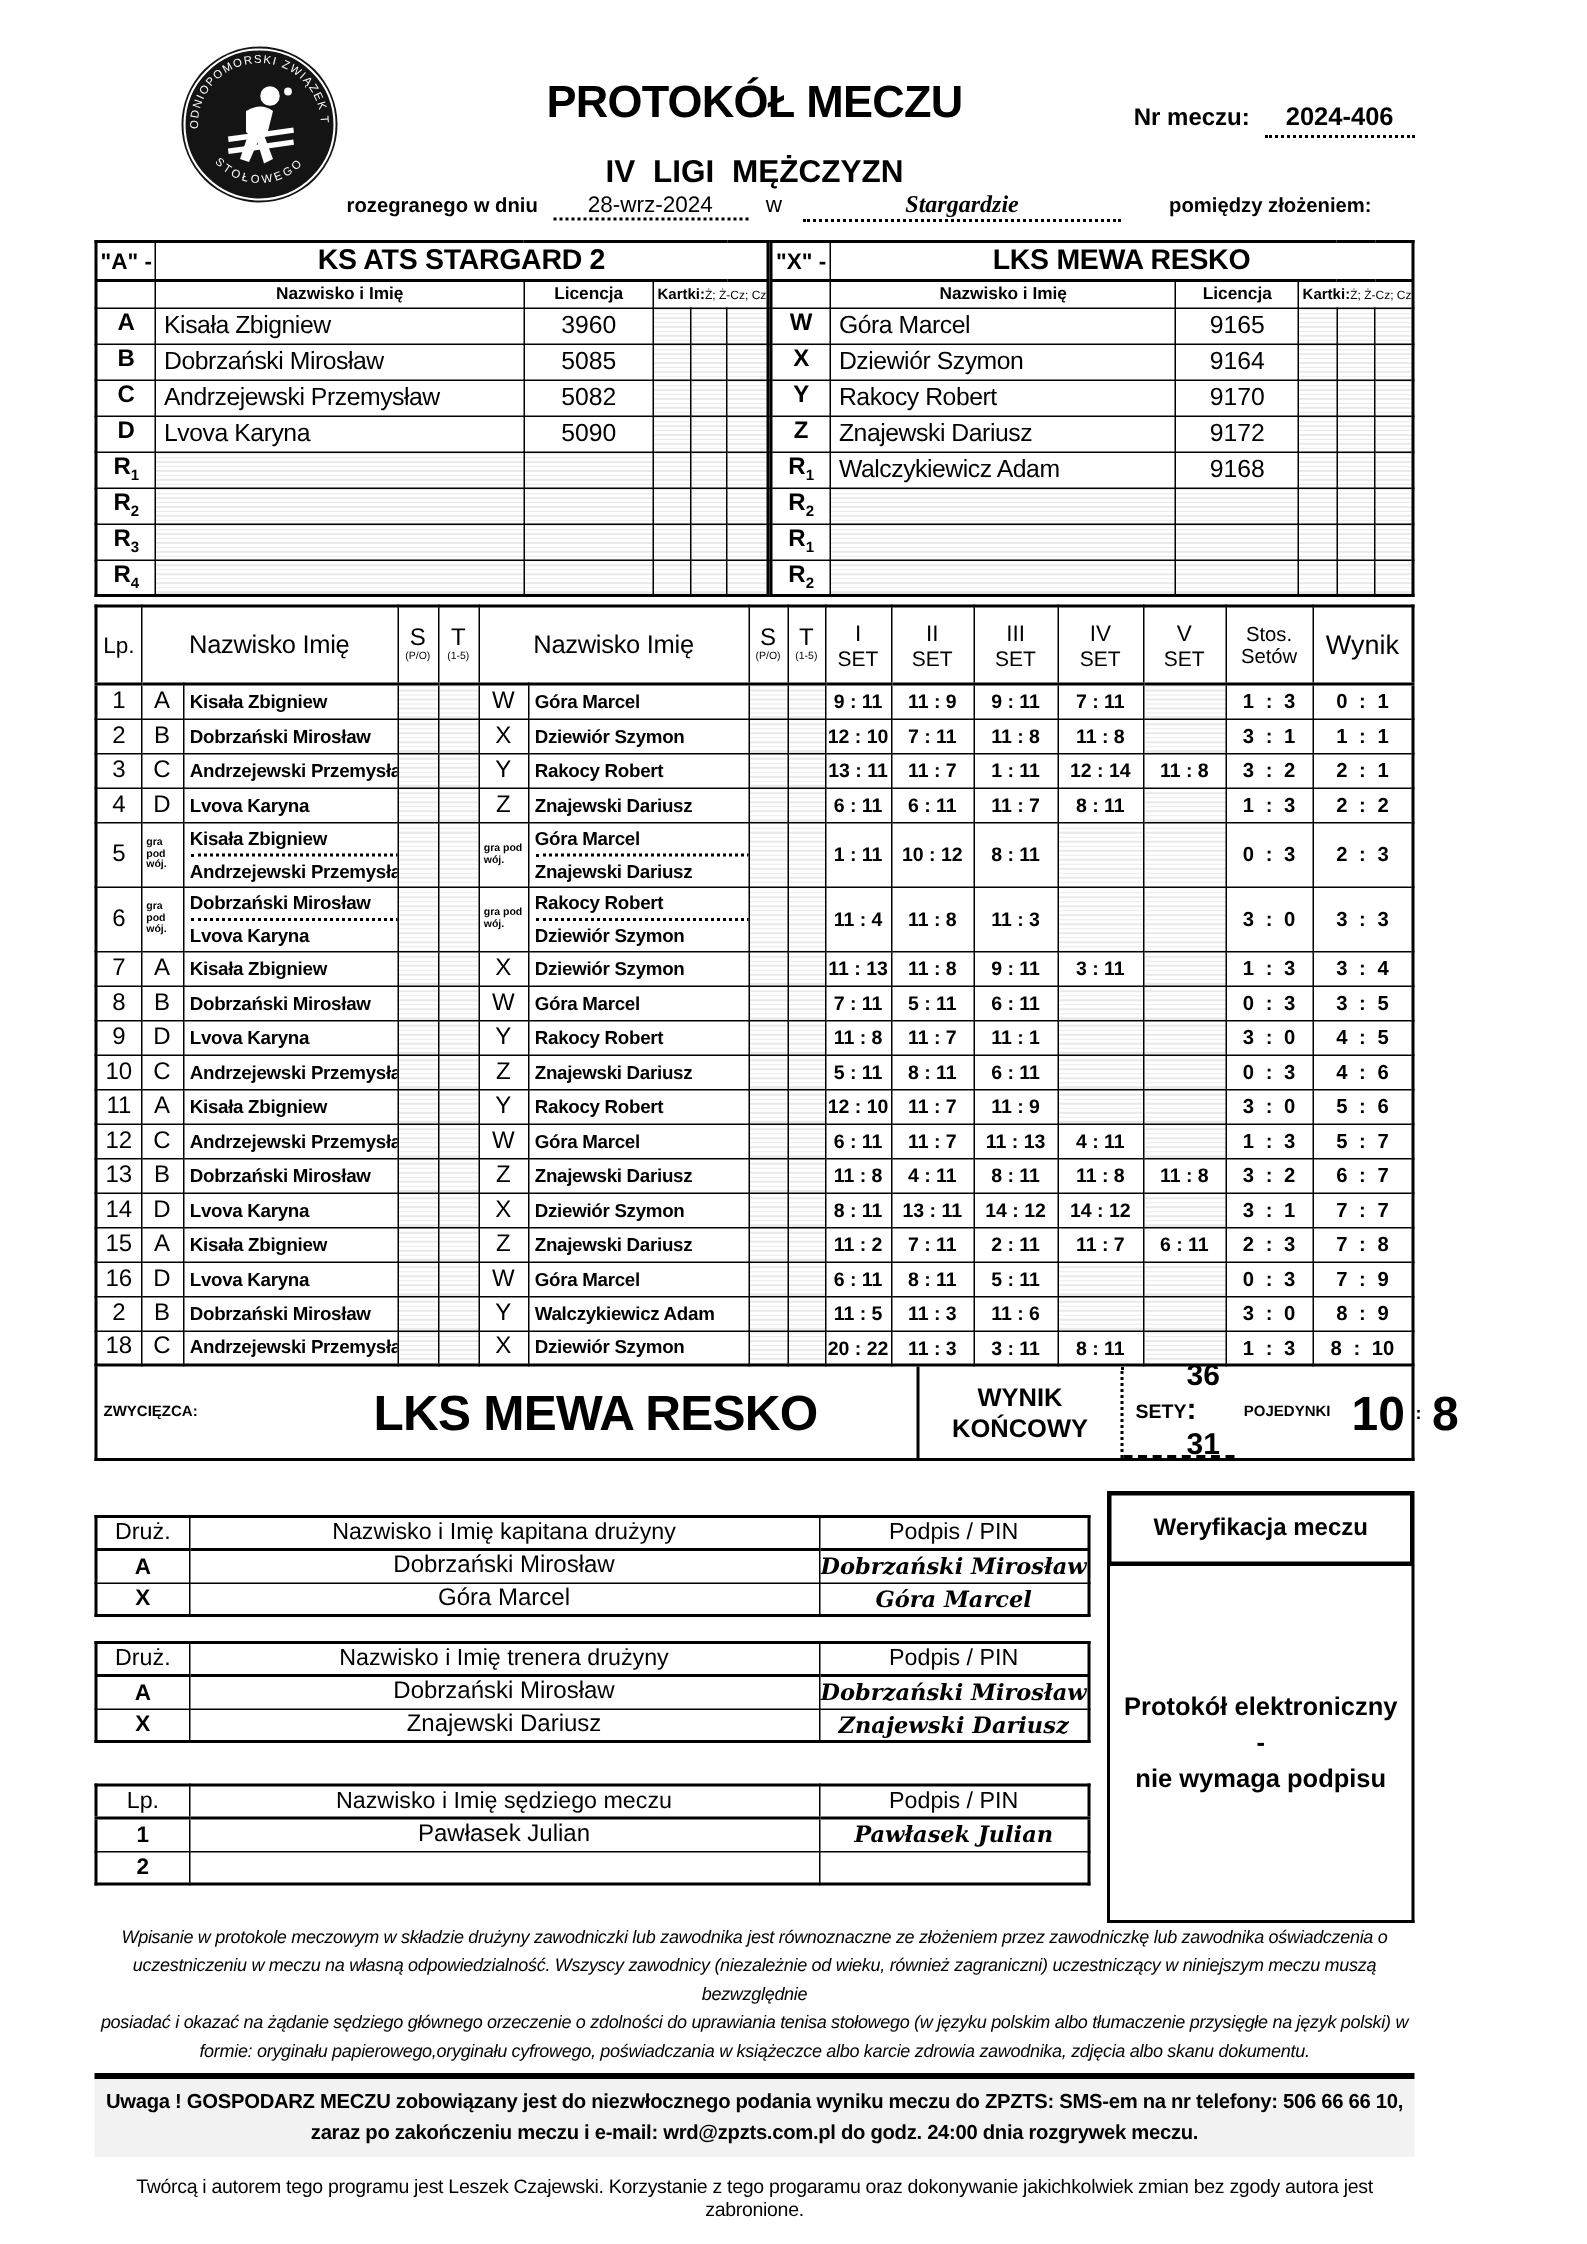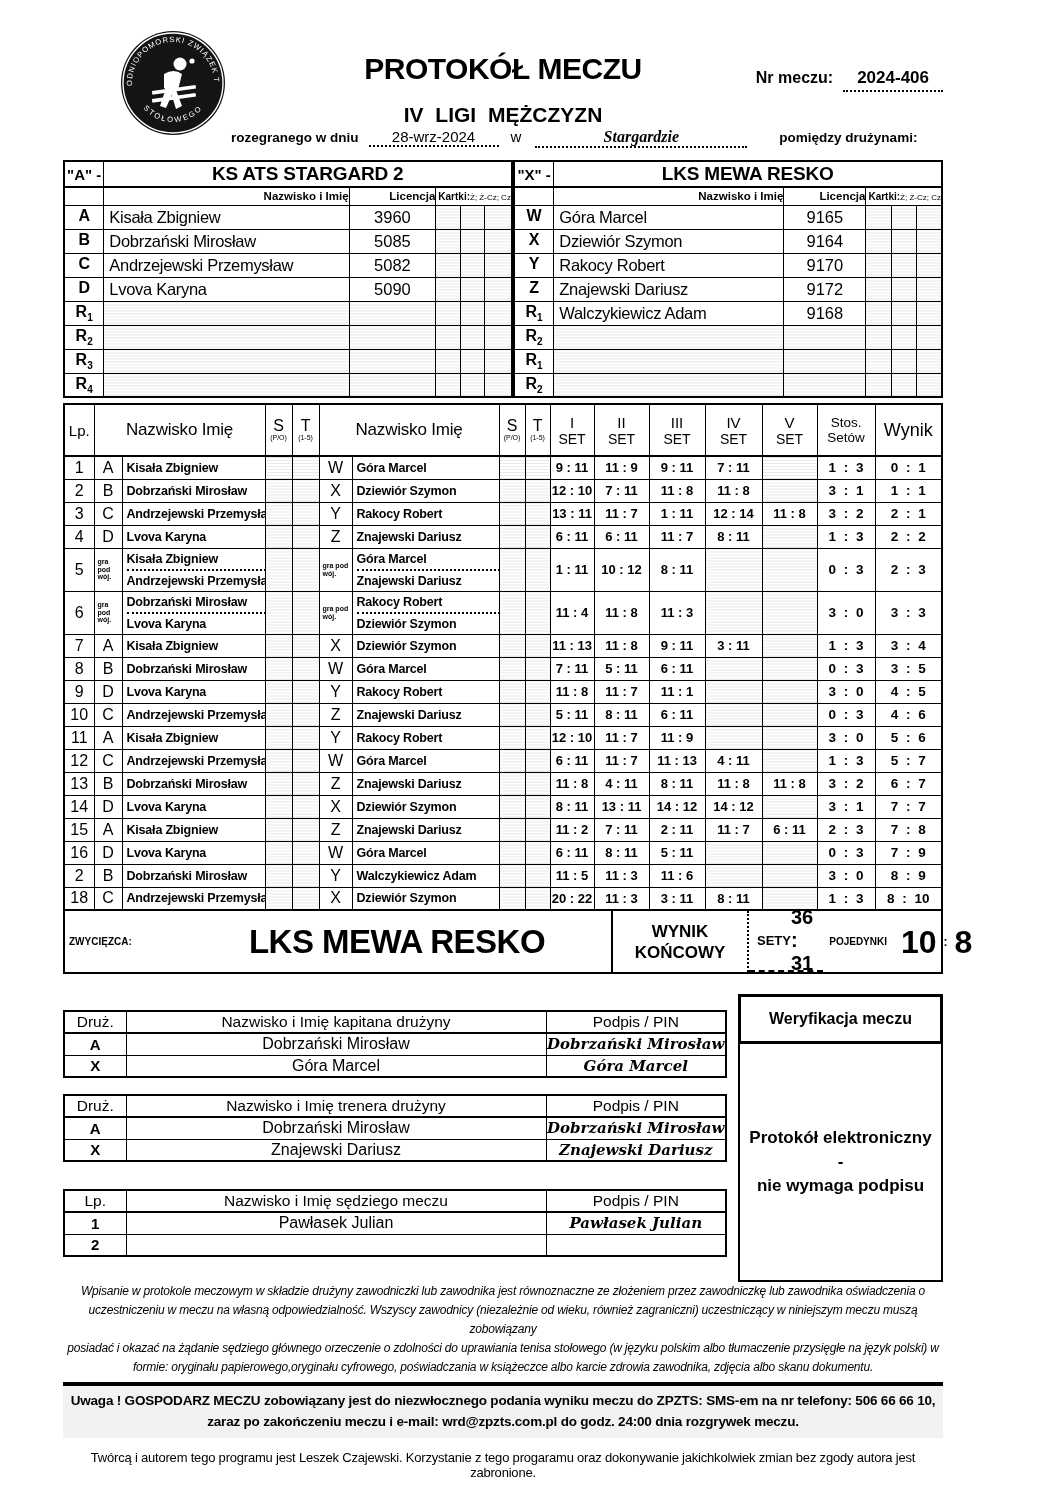--- a/index.html
+++ b/index.html
@@ -29,21 +29,21 @@
   .hatch { background-image: repeating-linear-gradient(180deg,#e9e9e9 0px,#e9e9e9 1px,#ffffff 1px,#ffffff 3px); }
 
   
   .teams { display:flex; justify-content:space-between; }
   table { border-collapse:collapse; table-layout:fixed; }
   .tteam { border:2px solid #000; }
   .tteam td { border:1px solid #000; overflow:hidden; white-space:nowrap; }
   .tteam .trow-title td { border-bottom:2px solid #000; height:26px; }
   .tcode { font-weight:bold; font-size:15px; text-align:center; }
   .tname-big { font-weight:bold; font-size:19px; text-align:center; letter-spacing:-0.2px; }
-  .trow-sub td { height:18px; font-weight:bold; font-size:11.5px; text-align:right; vertical-align:middle; }
+  .trow-sub td { height:18px; font-weight:bold; font-size:11.5px; text-align:center; vertical-align:middle; }
   .cards-cell { font-size:10px; text-align:left !important; padding-left:2px; }
   .cards-b { font-weight:bold; font-size:10px; }
   .cards-s { font-weight:normal; font-size:8px; }
   .ttag { text-align:center; font-weight:bold; font-size:16px; height:24px; }
   .ttag sub { font-size:10px; }
   .tpname { font-size:16.5px; padding-left:5px; letter-spacing:-0.3px; }
   .tlic { font-size:16.5px; text-align:center; }
 
   
   .main-wrap { margin-top:5px; }
@@ -139,21 +139,21 @@
       <div class="nrmeczu">
         <span class="lbl">Nr meczu:</span>
         <span class="val">2024-406</span>
       </div>
       <div class="league">IV LIGI MĘŻCZYZN</div>
       <div class="dateline">
         <span class="played">rozegranego w dniu</span>
         <span class="date">28-wrz-2024</span>
         <span class="w">w</span>
         <span class="place">Stargardzie</span>
-        <span class="between">pomiędzy drużynami:</span>
+        <span class="between">pomiędzy złożeniem:</span>
       </div>
     </div>
 
     <div class="teams">
       <table class="tteam">
         <colgroup>
             <col style="width:40px">
             <col style="width:247px">
             <col style="width:88px">
             <col style="width:21px">
@@ -1090,21 +1090,21 @@
             <span>Protokół elektroniczny -</span><br>
             <span>nie wymaga podpisu</span>
           </div>
         </div>
       </div>
     </div>
 
     <div class="legal">
 
     <div class="legal-line">Wpisanie w protokole meczowym w składzie drużyny zawodniczki lub zawodnika jest równoznaczne ze złożeniem przez zawodniczkę lub zawodnika oświadczenia o</div>
-        <div class="legal-line">uczestniczeniu w meczu na własną odpowiedzialność. Wszyscy zawodnicy (niezależnie od wieku, również zagraniczni) uczestniczący w niniejszym meczu muszą zobowiązany</div>
+        <div class="legal-line">uczestniczeniu w meczu na własną odpowiedzialność. Wszyscy zawodnicy (niezależnie od wieku, również zagraniczni) uczestniczący w niniejszym meczu muszą bezwzględnie</div>
         <div class="legal-line">posiadać i okazać na żądanie sędziego głównego orzeczenie o zdolności do uprawiania tenisa stołowego (w języku polskim albo tłumaczenie przysięgłe na język polski) w</div>
         <div class="legal-line">formie: oryginału papierowego,oryginału cyfrowego, poświadczania w książeczce albo karcie zdrowia zawodnika, zdjęcia albo skanu dokumentu.</div>
       </div>
 
     <div class="hrule"></div>
     <div class="notice">
 
     <div class="notice-line">Uwaga ! GOSPODARZ  MECZU zobowiązany jest  do  niezwłocznego podania wyniku meczu do ZPZTS: SMS-em na nr telefony: 506 66 66 10,</div>
         <div class="notice-line">zaraz po zakończeniu meczu i e-mail: wrd@zpzts.com.pl do godz. 24:00 dnia rozgrywek meczu.</div>
       </div>

